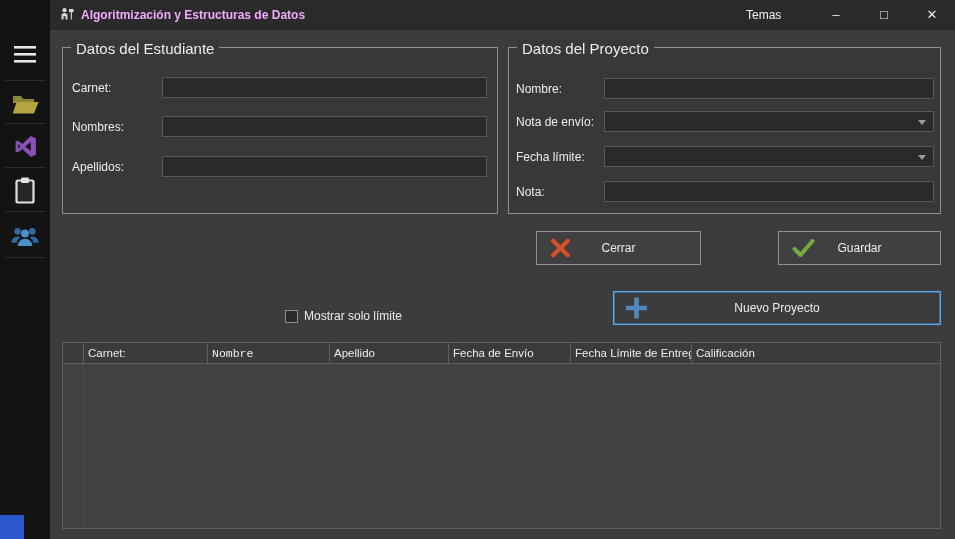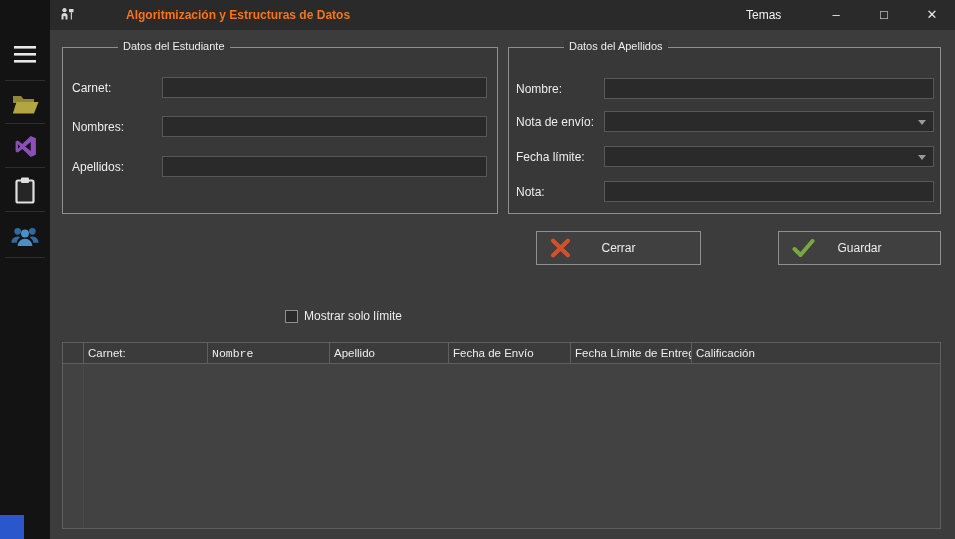--- a/index.html
+++ b/index.html
@@ -10,29 +10,29 @@
   
   .sidebar { position:absolute; left:0; top:0; width:50px; height:539px; background:#131313; }
   .side-item { position:absolute; left:0; width:50px; height:42px; display:flex;
                align-items:center; justify-content:center; cursor:pointer; }
   .side-sep { position:absolute; left:5px; width:40px; height:1px; background:#2e2e2e; }
   .accent-corner { position:absolute; left:0; top:515px; width:24px; height:24px; background:#2b57cd; }
 
   
   .titlebar { position:absolute; left:50px; top:0; width:905px; height:30px; background:#2a2a2a; }
   .app-icon { position:absolute; left:9px; top:7px; display:flex; }
-  .title { position:absolute; left:31px; top:8px; font-weight:bold; font-size:12px; color:#f97316; white-space:nowrap;margin-left:45px; }
+  .title { position:absolute; left:31px; top:8px; font-weight:bold; font-size:12px; color:#f0abfc; white-space:nowrap; }
   .temas { position:absolute; left:696px; top:8px; font-size:12px; color:#f2f2f2; cursor:pointer; }
   .winbtn { position:absolute; top:0; width:30px; height:30px; background:none; border:none;
             color:#e8e8e8; font-size:13px; line-height:30px; cursor:pointer; font-family:inherit; padding:0; }
 
   
   .groupbox { position:absolute; border:1px solid #8f8f8f; background:#383838; }
   .legend { position:absolute; top:-8px; left:8px; background:#383838; padding:0 5px;
-            font-size:11px; color:#ededed; white-space:nowrap;margin-left:47px; }
+            font-size:15px; color:#ededed; white-space:nowrap; }
   .fld-label { position:absolute; font-size:12px; color:#ededed; white-space:nowrap; }
   .tb { position:absolute; height:21px; background:#2a2a2a; border:1px solid #585858;
         color:#ededed; font-size:12px; padding:0 5px; font-family:inherit; }
   .combo { position:absolute; height:21px; background:#2a2a2a; border:1px solid #585858; cursor:pointer; }
   .combo-val { position:absolute; left:5px; top:3px; font-size:12px; }
   .combo-arrow { position:absolute; right:7px; top:8px; width:0; height:0;
                  border-left:4px solid transparent; border-right:4px solid transparent;
                  border-top:5px solid #9a9a9a; }
 
   
@@ -132,21 +132,21 @@
     <span class="legend">Datos del Estudiante</span>
     <span class="fld-label" style="left:9px; top:33px;">Carnet:</span>
     <input class="tb" style="left: 99px; top: 29px; width: 325px;" value="">
     <span class="fld-label" style="left:9px; top:72px;">Nombres:</span>
     <input class="tb" style="left: 99px; top: 68px; width: 325px;" value="">
     <span class="fld-label" style="left:9px; top:112px;">Apellidos:</span>
     <input class="tb" style="left: 99px; top: 108px; width: 325px;" value="">
   </div>
 
   <div class="groupbox" style="left:508px; top:47px; width:433px; height:167px;">
-    <span class="legend">Datos del Apellidos</span>
+    <span class="legend">Datos del Proyecto</span>
 
     <span class="fld-label" style="left:7px; top:34px;">Nombre:</span>
     <input class="tb" style="left: 95px; top: 30px; width: 330px;" value="">
 
     <span class="fld-label" style="left:7px; top:67px;">Nota de envío:</span>
     <div class="combo" style="left:95px; top:63px; width:330px;">
       <span class="combo-val"></span>
       <span class="combo-arrow"></span>
     </div>
 
@@ -176,20 +176,28 @@
       </svg>
     </span>
     <span class="btn-label">Guardar</span>
   </button>
 
   <div class="checkbox-row" style="left:285px; top:309px;">
     <span class="checkbox-box"></span>
     <span>Mostrar solo límite</span>
   </div>
 
+  <button class="btn btn-new" style="left:613px; top:291px; width:328px; height:34px;">
+    <span class="btn-icon" style="left:10px;">
+      <svg width="25" height="25" viewBox="0 0 24 24">
+        <path d="M12 2v20M2 12h20" stroke="#4f87c0" stroke-width="4.5" fill="none"></path>
+      </svg>
+    </span>
+    <span class="btn-label">Nuevo Proyecto</span>
+  </button>
 
   <div class="grid">
     <div class="grid-header">
       <div class="cell stub"></div>
       <div class="cell" style="width:124px;">Carnet:</div>
       <div class="cell" style="width:122px;font-family:Liberation Mono, monospace;">Nombre</div>
       <div class="cell" style="width:119px;">Apellido</div>
       <div class="cell" style="width:122px;">Fecha de Envío</div>
       <div class="cell" style="width:121px;">Fecha Límite de Entrega</div>
       <div class="cell grow">Calificación</div>

